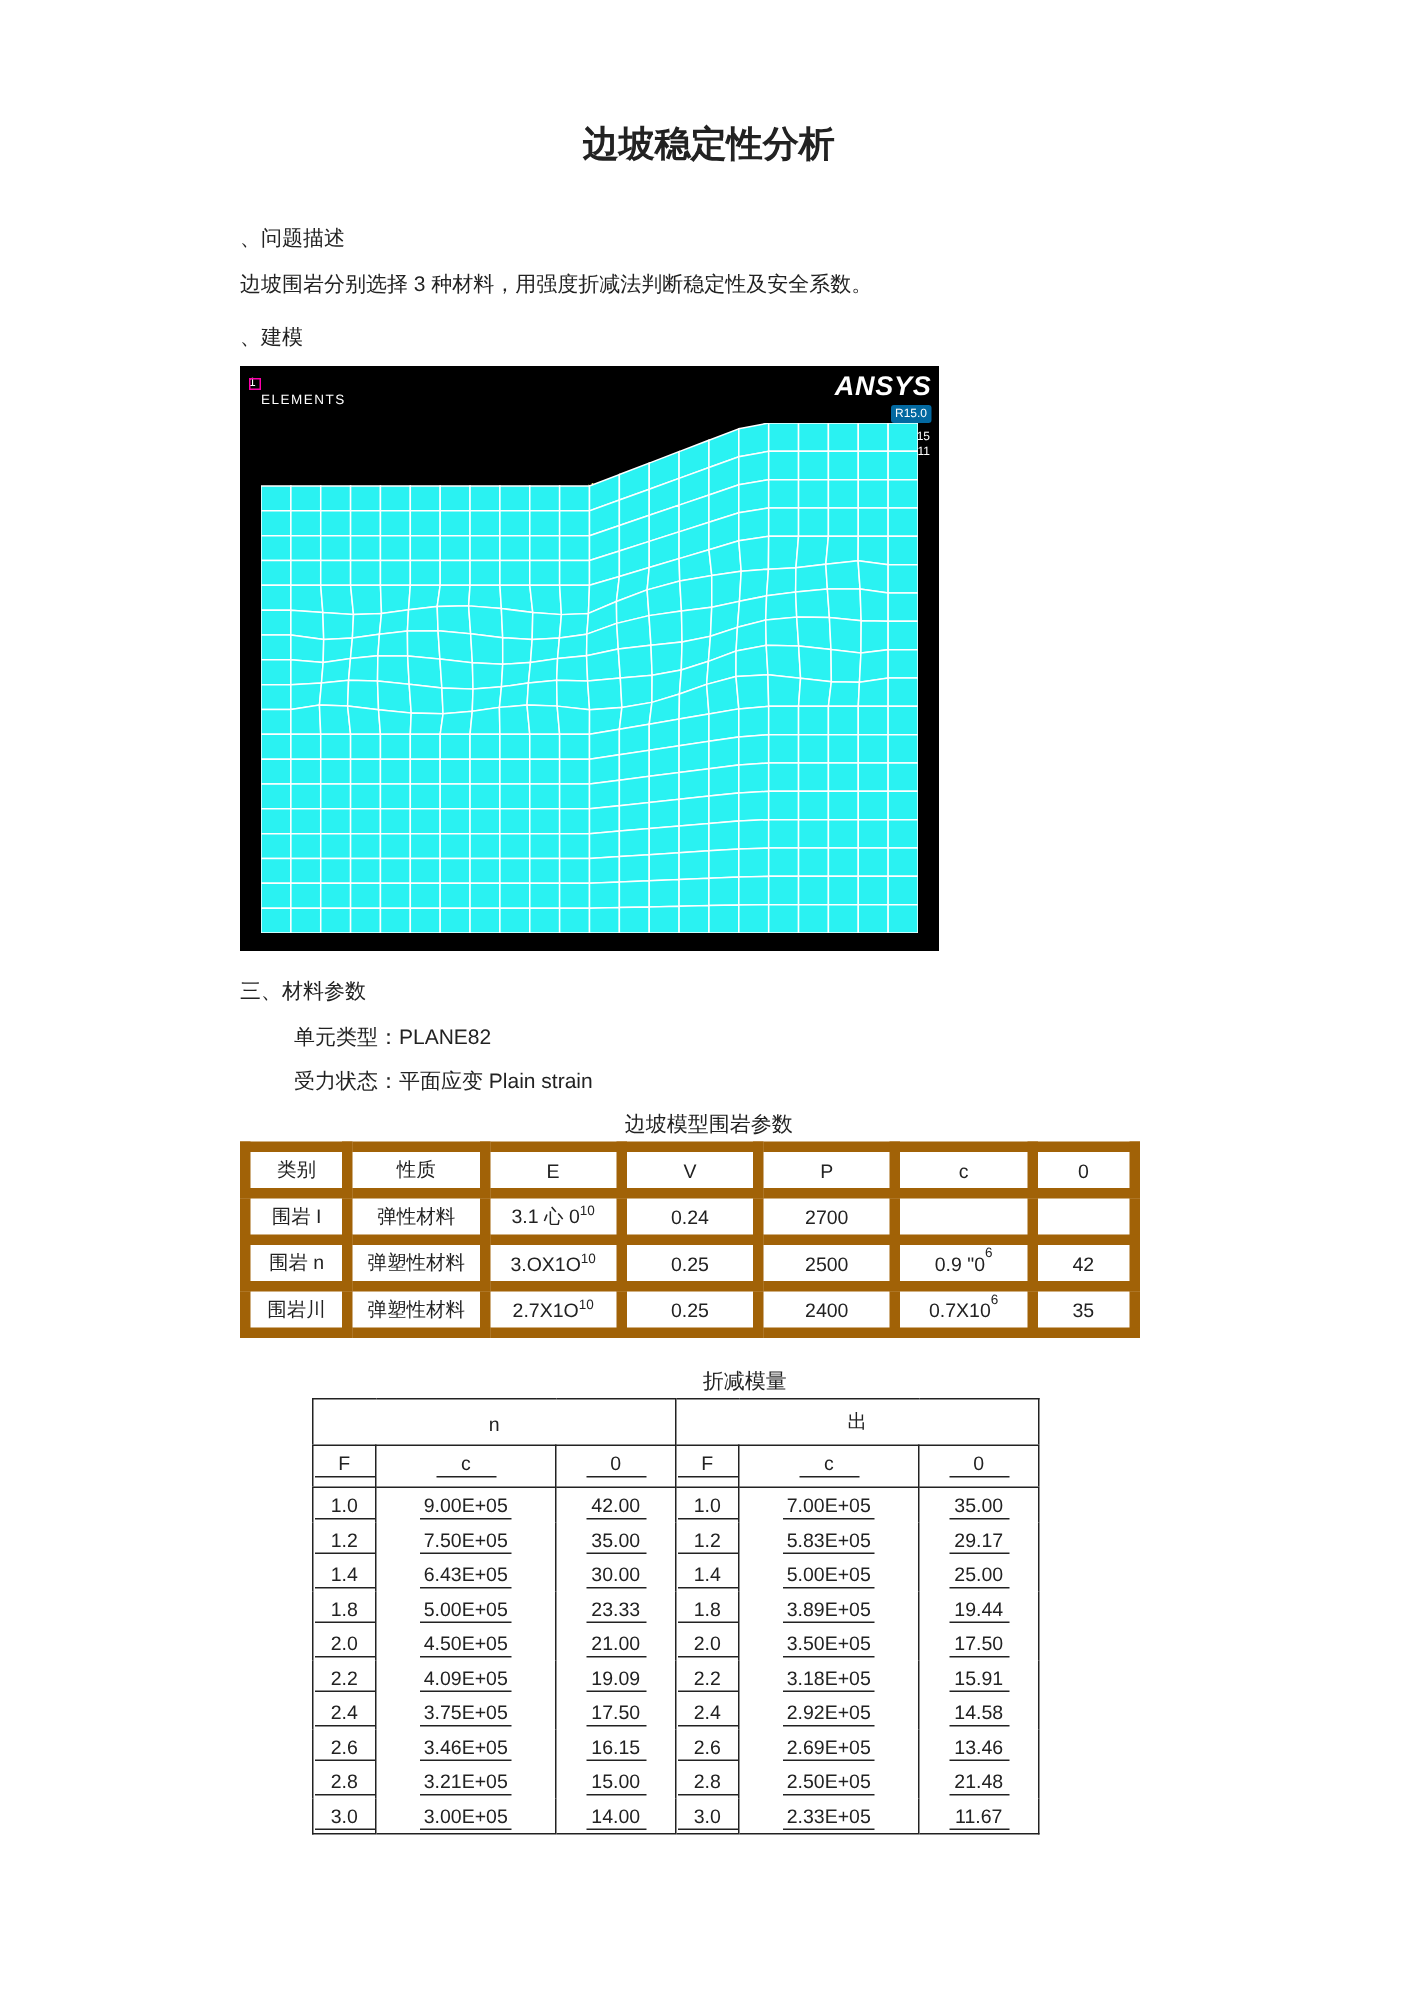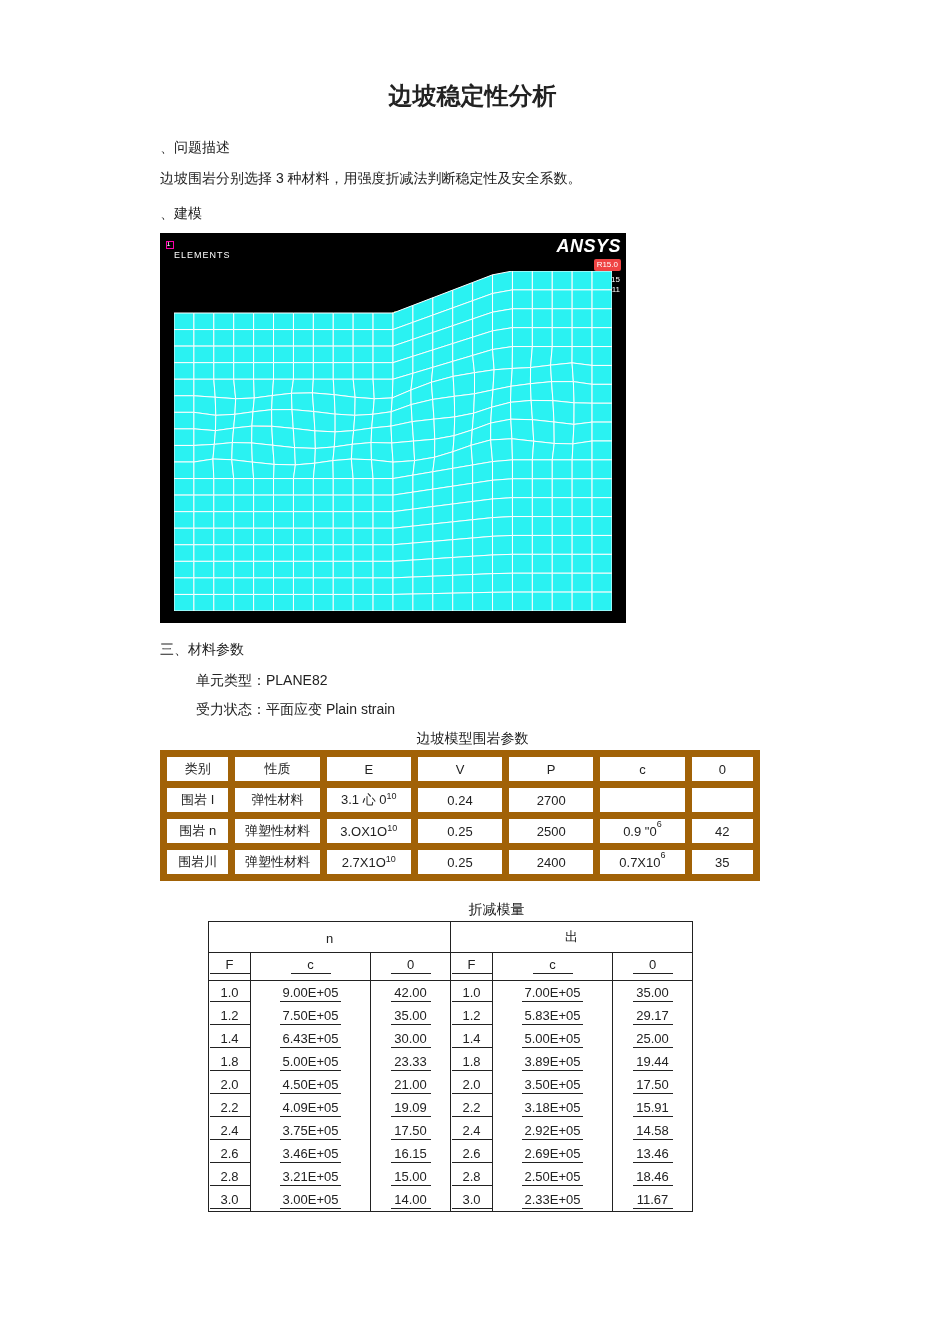--- a/index.html
+++ b/index.html
@@ -8,21 +8,21 @@
       font-size: 14px;
       color: #222;
       width: 945px;
       background: #fff;
       padding: 80px 160px 60px 160px;
     }
     .page-title {
       text-align: center;
       font-size: 24px;
       font-family: "SimSun", serif;
-      margin-bottom: 23px;
+      margin-bottom: 34px;
     }
     .section-line {
       font-size: 14px;
       margin: 6px 0;
       line-height: 1.8;
     }
     .desc-line {
       font-size: 14px;
       margin: 6px 0 10px 0;
       line-height: 1.8;
@@ -71,21 +71,21 @@
     }
     .ansys-logo .brand {
       font-weight: 900;
       font-size: 18px;
       font-style: italic;
       letter-spacing: 0.5px;
       display: block;
     }
     .ansys-logo .ver {
       font-size: 8px;
-      background: #ef4444;
+      background: #0369a1;
       padding: 2px 3px;
       display: inline-block;
       border-radius: 2px;
     }
     .ansys-date {
       position: absolute;
       top: 42px; right: 6px;
       color: #fff;
       font-size: 8px;
       text-align: right;
@@ -732,21 +732,21 @@
           <td class="col-f"><span class="u">2.6</span></td>
           <td class="col-c"><span class="u">2.69E+05</span></td>
           <td class="col-ph" style="border-right: none;"><span class="u">13.46</span></td>
         </tr>
         <tr>
           <td class="col-f"><span class="u">2.8</span></td>
           <td class="col-c"><span class="u">3.21E+05</span></td>
           <td class="col-ph"><span class="u">15.00</span></td>
           <td class="col-f"><span class="u">2.8</span></td>
           <td class="col-c"><span class="u">2.50E+05</span></td>
-          <td class="col-ph" style="border-right: none;"><span class="u">18.46</span></td>
+          <td class="col-ph" style="border-right: none;"><span class="u">21.48</span></td>
         </tr>
         <tr>
           <td class="col-f"><span class="u">3.0</span></td>
           <td class="col-c"><span class="u">3.00E+05</span></td>
           <td class="col-ph"><span class="u">14.00</span></td>
           <td class="col-f"><span class="u">3.0</span></td>
           <td class="col-c"><span class="u">2.33E+05</span></td>
           <td class="col-ph" style="border-right: none; text-decoration: underline;"><span class="u">11.67</span></td>
         </tr>
       </tbody>

